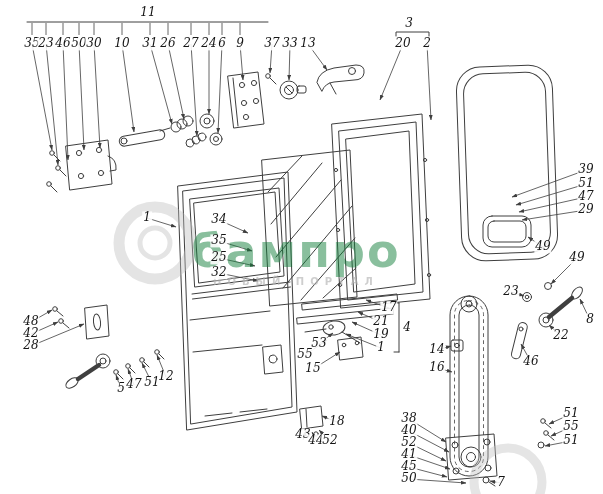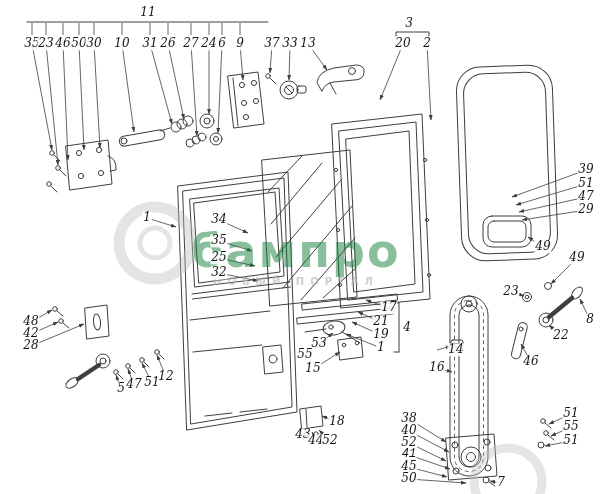--- a/index.html
+++ b/index.html
@@ -322,21 +322,21 @@
       <div class="callout" style="left: 586px; top: 170px;">39</div>
       <div class="callout" style="left: 586px; top: 184px;">51</div>
       <div class="callout" style="left: 586px; top: 197px;">47</div>
       <div class="callout" style="left: 586px; top: 210px;">29</div>
       <div class="callout" style="left: 543px; top: 247px;">49</div>
       <div class="callout" style="left: 577px; top: 258px;">49</div>
       <div class="callout" style="left: 511px; top: 292px;">23</div>
       <div class="callout" style="left: 590px; top: 320px;">8</div>
       <div class="callout" style="left: 561px; top: 336px;">22</div>
       <div class="callout" style="left: 531px; top: 362px;">46</div>
-      <div class="callout" style="left: 456px; top: 350px;">14</div>
+      <div class="callout" style="left: 437px; top: 350px;">14</div>
       <div class="callout" style="left: 437px; top: 368px;">16</div>
       <div class="callout" style="left: 389px; top: 308px;">17</div>
       <div class="callout" style="left: 381px; top: 322px;">21</div>
       <div class="callout" style="left: 381px; top: 335px;">19</div>
       <div class="callout" style="left: 381px; top: 348px;">1</div>
       <div class="callout" style="left: 407px; top: 328px;">4</div>
       <div class="callout" style="left: 147px; top: 218px;">1</div>
       <div class="callout" style="left: 219px; top: 220px;">34</div>
       <div class="callout" style="left: 219px; top: 241px;">35</div>
       <div class="callout" style="left: 219px; top: 258px;">25</div>
@@ -351,21 +351,21 @@
       <div class="callout" style="left: 308px; top: 344px; margin-left: 11px;">53</div>
       <div class="callout" style="left: 305px; top: 355px;">55</div>
       <div class="callout" style="left: 313px; top: 369px;">15</div>
       <div class="callout" style="left: 337px; top: 422px;">18</div>
       <div class="callout" style="left: 303px; top: 435px;">43</div>
       <div class="callout" style="left: 316px; top: 441px;">44</div>
       <div class="callout" style="left: 330px; top: 441px;">52</div>
       <div class="callout" style="left: 409px; top: 419px;">38</div>
       <div class="callout" style="left: 409px; top: 431px;">40</div>
       <div class="callout" style="left: 409px; top: 443px;">52</div>
-      <div class="callout" style="left: 409px; top: 455px; font-family: Liberation Mono, monospace;">41</div>
+      <div class="callout" style="left: 409px; top: 455px;">41</div>
       <div class="callout" style="left: 409px; top: 467px;">45</div>
       <div class="callout" style="left: 409px; top: 479px;">50</div>
       <div class="callout" style="left: 571px; top: 414px;">51</div>
       <div class="callout" style="left: 571px; top: 427px;">55</div>
       <div class="callout" style="left: 571px; top: 441px;">51</div>
       <div class="callout" style="left: 501px; top: 483px;">7</div>
     </div>
 
 </div>
 

